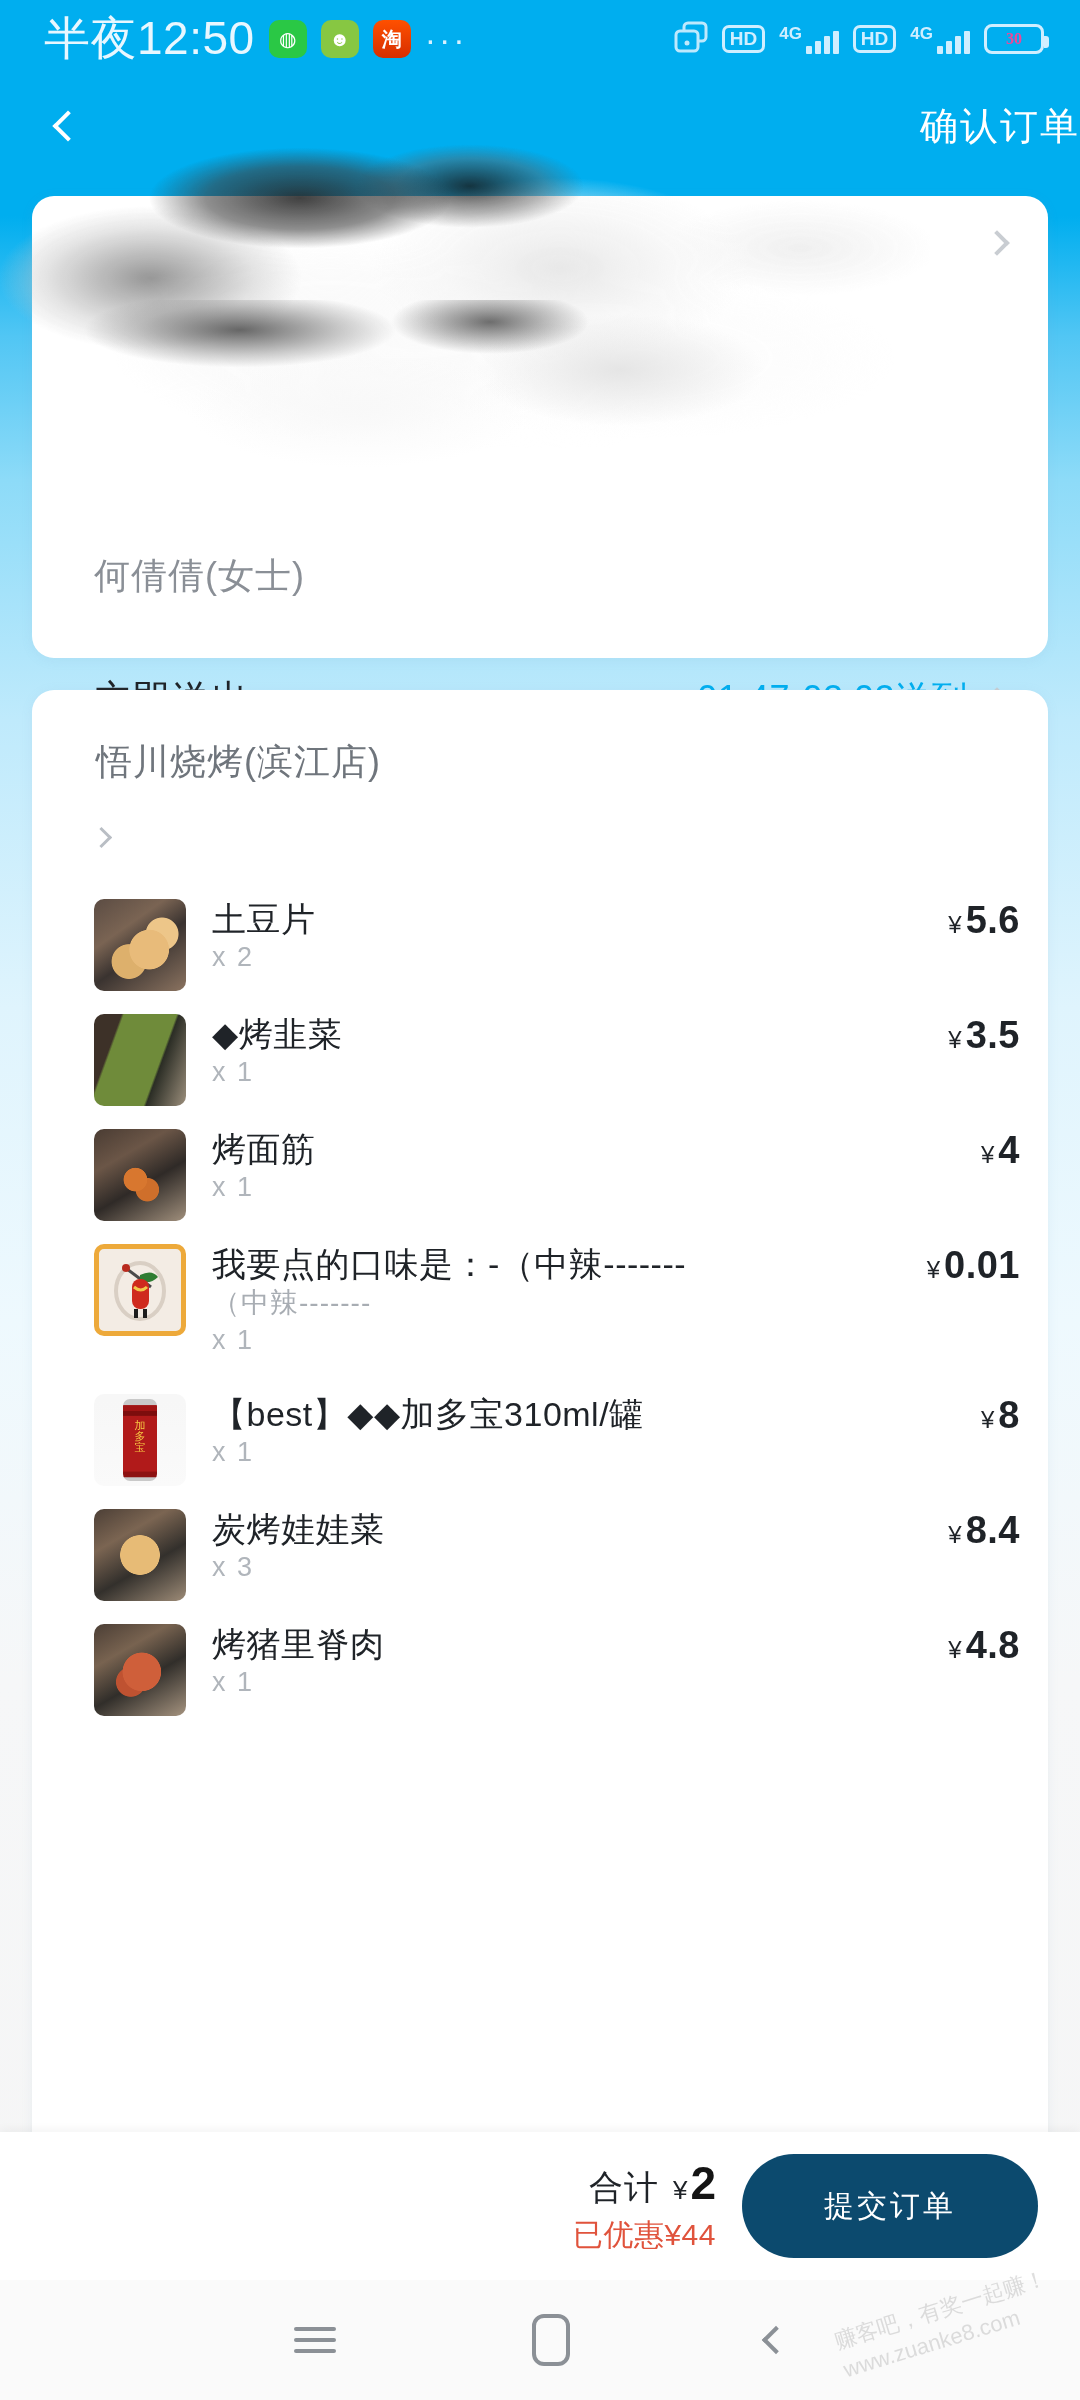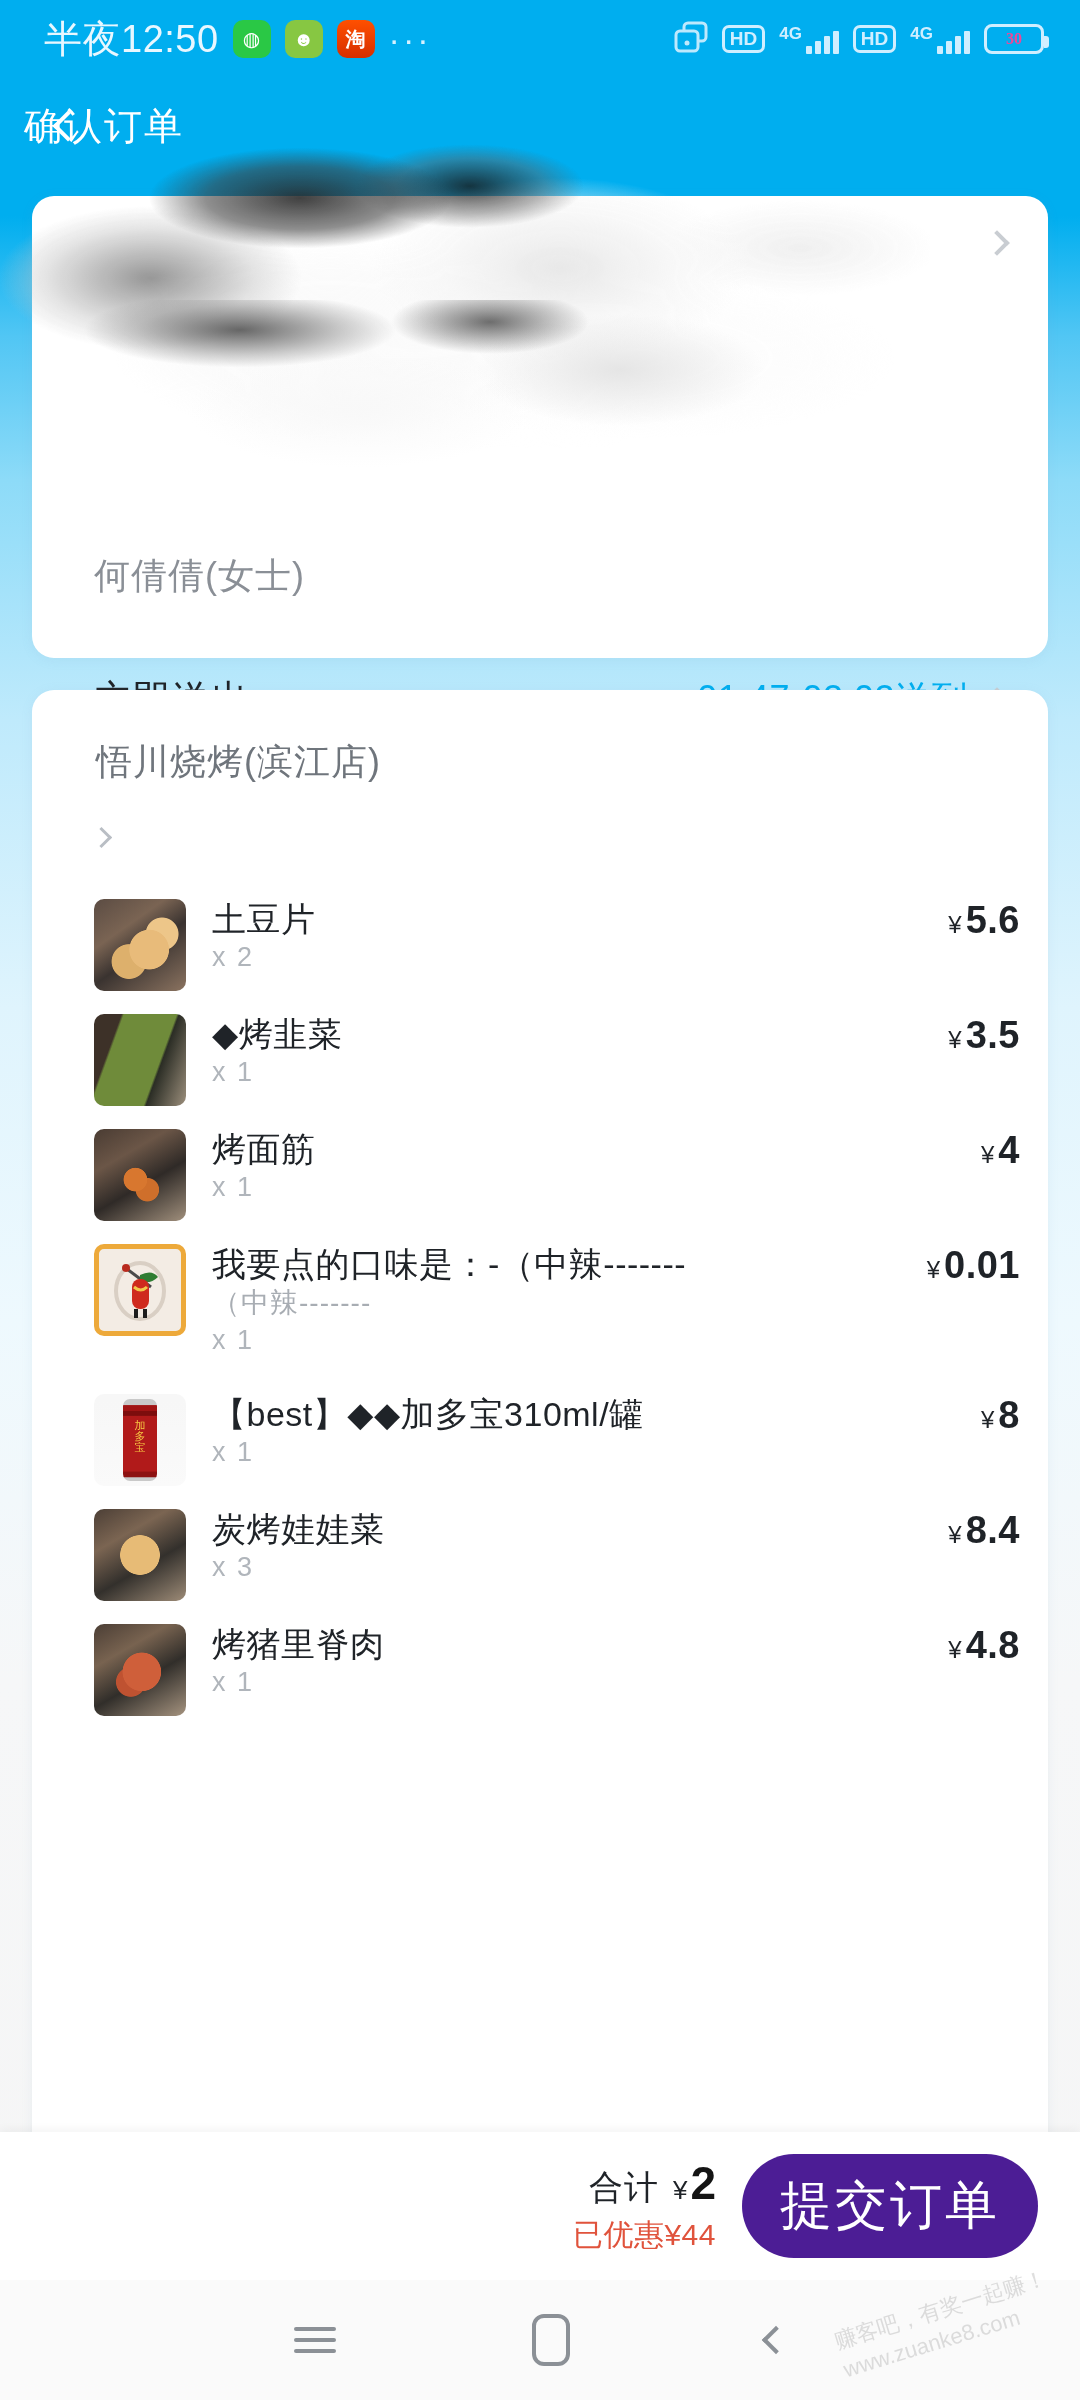--- a/index.html
+++ b/index.html
@@ -16,21 +16,21 @@
       #bfeafc 30%, #dff4fd 42%,
       #eef9fe 55%, #f6f7f8 70%, #f5f5f5 100%);
   }
 
   
   .statusbar {
     position: absolute; top: 0; left: 0; width: 1080px; height: 78px;
     display: flex; align-items: center; color: #eaf8ff;
   }
   .sb-left { display: flex; align-items: center; gap: 14px; padding-left: 44px; }
-  .sb-time { font-size: 38px; letter-spacing: .5px; color: #e8f7ff; }
+  .sb-time { font-size: 46px; letter-spacing: .5px; color: #e8f7ff; }
   .sb-app { width: 38px; height: 38px; border-radius: 10px; display:flex; align-items:center; justify-content:center; font-size: 20px; color:#fff; }
   .app-wechat { background:#2ac845; }
   .app-green  { background:#87c742; }
   .app-taobao { background:linear-gradient(180deg,#ff5000,#d62e00); font-size:20px; font-weight:bold; }
   .sb-dots { font-size: 34px; color:#d7f1ff; letter-spacing:3px; line-height:.6; }
   .sb-right { margin-left: auto; display:flex; align-items:center; gap: 14px; padding-right: 36px; }
   .ic { opacity: .92; }
   .hd-badge {
     border: 3px solid #cfeeff; border-radius: 7px; color:#cfeeff;
     font-size: 19px; font-weight: bold; padding: 1px 5px 2px; line-height: 1;
@@ -46,21 +46,21 @@
   .batt {
     width: 60px; height: 30px; border: 3px solid #cfeeff; border-radius: 8px;
     display:flex; align-items:center; justify-content:center; position:relative;
   }
   .batt::after{ content:""; position:absolute; right:-8px; top:9px; width:5px; height:12px; background:#cfeeff; border-radius:0 3px 3px 0; }
   .batt span { font-size:16px; color:#ec4899; font-weight:bold;font-family:Liberation Serif, serif; }
 
   
   .header {
     position: absolute; top: 78px; left: 0; width: 1080px; height: 96px;
-    display:flex; align-items:center; justify-content:flex-start;padding-left:24px;
+    display:flex; align-items:center; justify-content:flex-end;padding-left:24px;
   }
   .back-btn {
     position:absolute; left: 42px; top: 50%; transform: translateY(-50%);
     width: 52px; height: 52px; display:flex; align-items:center; justify-content:center;
   }
   .chev-l { width: 22px; height: 22px; border-left: 4px solid #fff; border-bottom: 4px solid #fff; transform: rotate(45deg); }
   .page-title { font-size: 38px; color:#ffffff; letter-spacing: 2px; }
 
   
   .smudge {
@@ -171,22 +171,22 @@
     background:#ffffff; display:flex; align-items:center; justify-content:flex-end;
     box-shadow: 0 -2px 10px rgba(0,0,0,.05);
   }
   .total-wrap { display:flex; flex-direction:column; align-items:flex-end; margin-right: 26px; }
   .total-line { display:flex; align-items:baseline; }
   .total-label { font-size: 34px; color:#1f2328; letter-spacing:1px; margin-right: 14px; }
   .total-yen { font-size: 26px; color:#1f2328; margin-right: 3px; }
   .total-amt { font-size: 46px; color:#141414; font-weight:bold; }
   .discount { font-size: 30px; color:#e0533c; margin-top: 4px; letter-spacing:.5px; }
   .submit-btn {
-    width: 296px; height: 104px; border-radius: 52px; background:#4c1d95;
-    color:#fff; font-size: 52px; letter-spacing: 3px; border: none;
+    width: 296px; height: 104px; border-radius: 52px; background:#0c4a6e;
+    color:#fff; font-size: 30px; letter-spacing: 3px; border: none;
     display:flex; align-items:center; justify-content:center; margin-right: 42px;
     font-family: inherit;
   }
 
   
   .navbar {
     position:absolute; left:0; bottom:0; width:1080px; height:120px; background:#fafafa;
     display:flex; align-items:center; justify-content:center; gap: 196px;
   }
   .nav-menu i { display:block; width: 42px; height: 4px; background:#8b9096; border-radius:2px; margin: 7px 0; }

